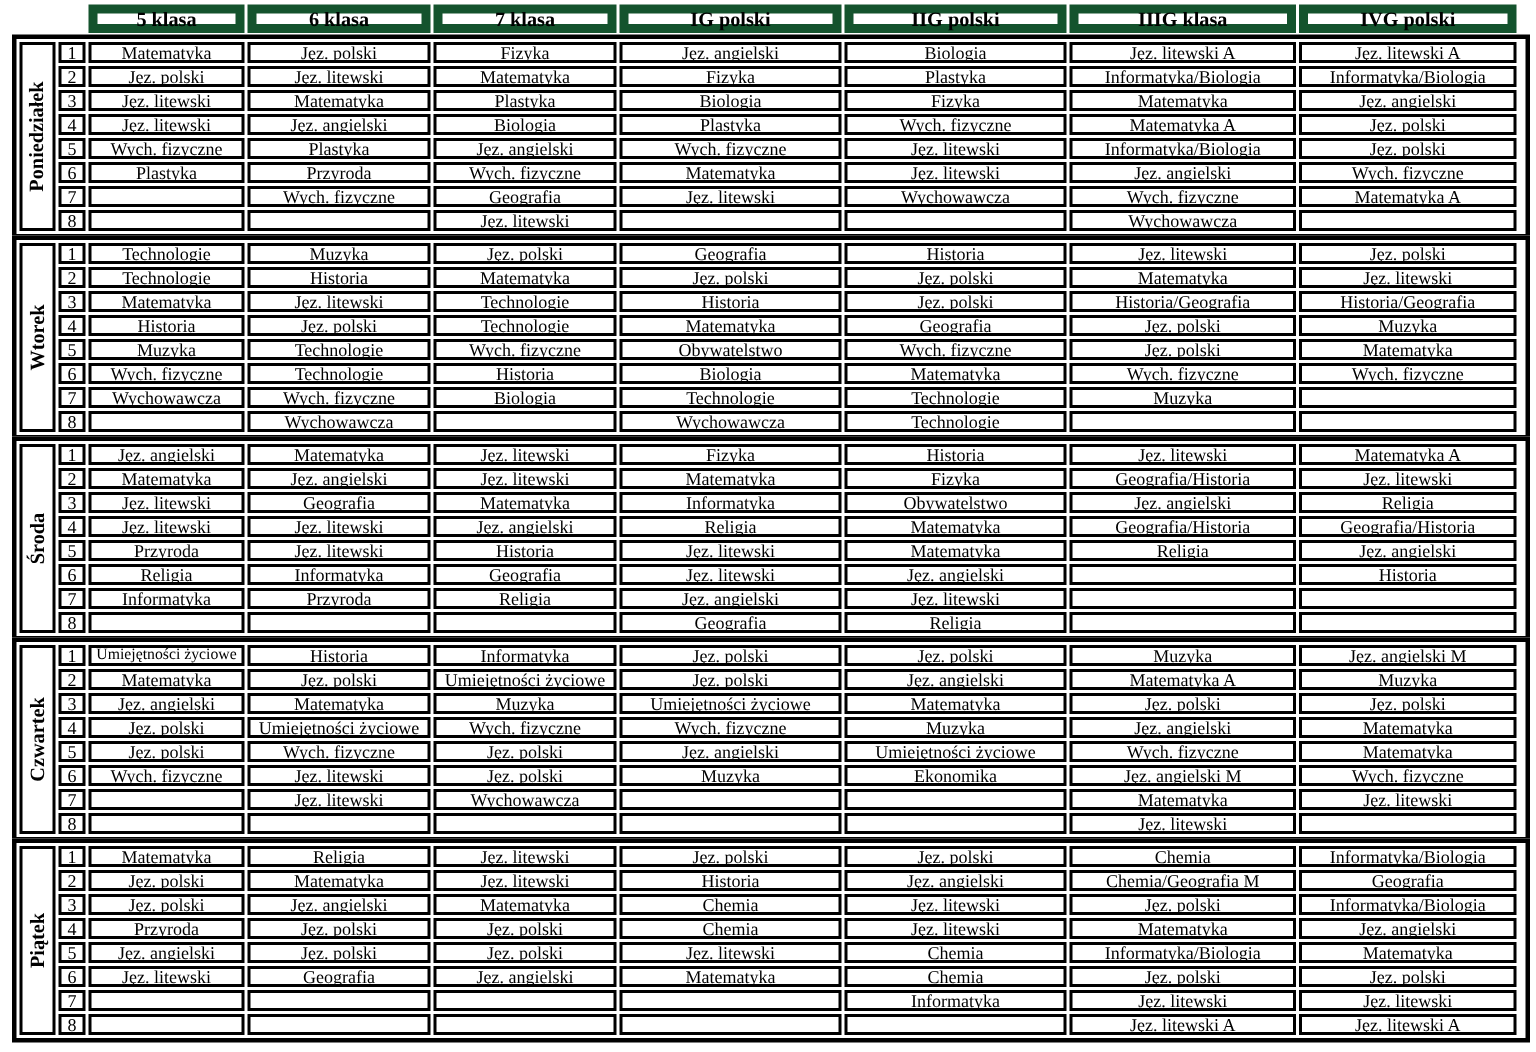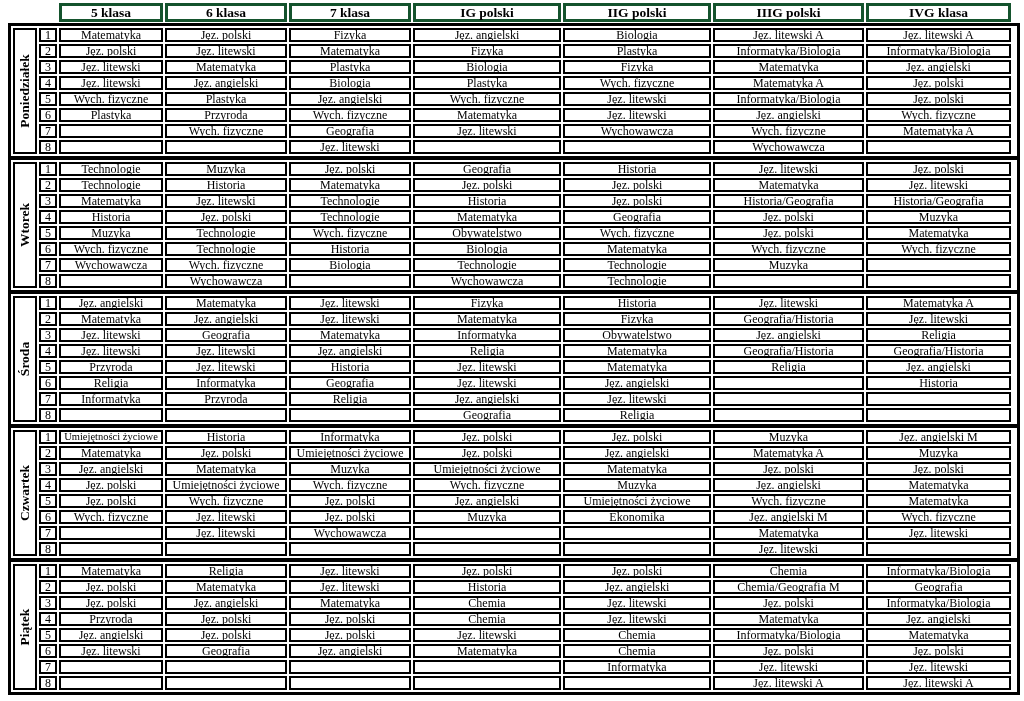--- a/index.html
+++ b/index.html
@@ -13,21 +13,21 @@
 
   
   .cols {
     display: grid;
     grid-template-columns: 24px 18px 104px 122px 122px 148px 148px 151px 145px;
     gap: 2px;
   }
 
   .header-grid { padding: 0 5px; margin-bottom: 1px; }
   .header-cell {
-    border: 3px solid #14532d;
+    border: 6px solid #14532d;
     height: 19px;
     display: flex; align-items: center; justify-content: center;
     font-weight: bold; font-size: 13.5px; line-height: 13px;
     background: #fff;
   }
   .header-spacer { border: none; }
 
   .day-block {
     border: 3px solid #000;
     padding: 2px;
@@ -66,22 +66,22 @@
 <div class="page">
   <div class="cols header-grid">
     <div class="header-spacer"></div>
     <div class="header-spacer"></div>
 
   <div class="header-cell">5 klasa</div>
       <div class="header-cell">6 klasa</div>
       <div class="header-cell">7 klasa</div>
       <div class="header-cell">IG polski</div>
       <div class="header-cell">IIG polski</div>
-      <div class="header-cell">IIIG polski</div>
-      <div class="header-cell">IVG klasa</div>
+      <div class="header-cell">IIIG klasa</div>
+      <div class="header-cell">IVG polski</div>
     </div>
   <div id="days-container">
 
   <div class="day-block">
         <div class="cols day-grid">
           <div class="day-cell">
             <span>Poniedziałek</span>
           </div>
           <div class="num-cell">1</div>
           <div class="lesson-cell">

